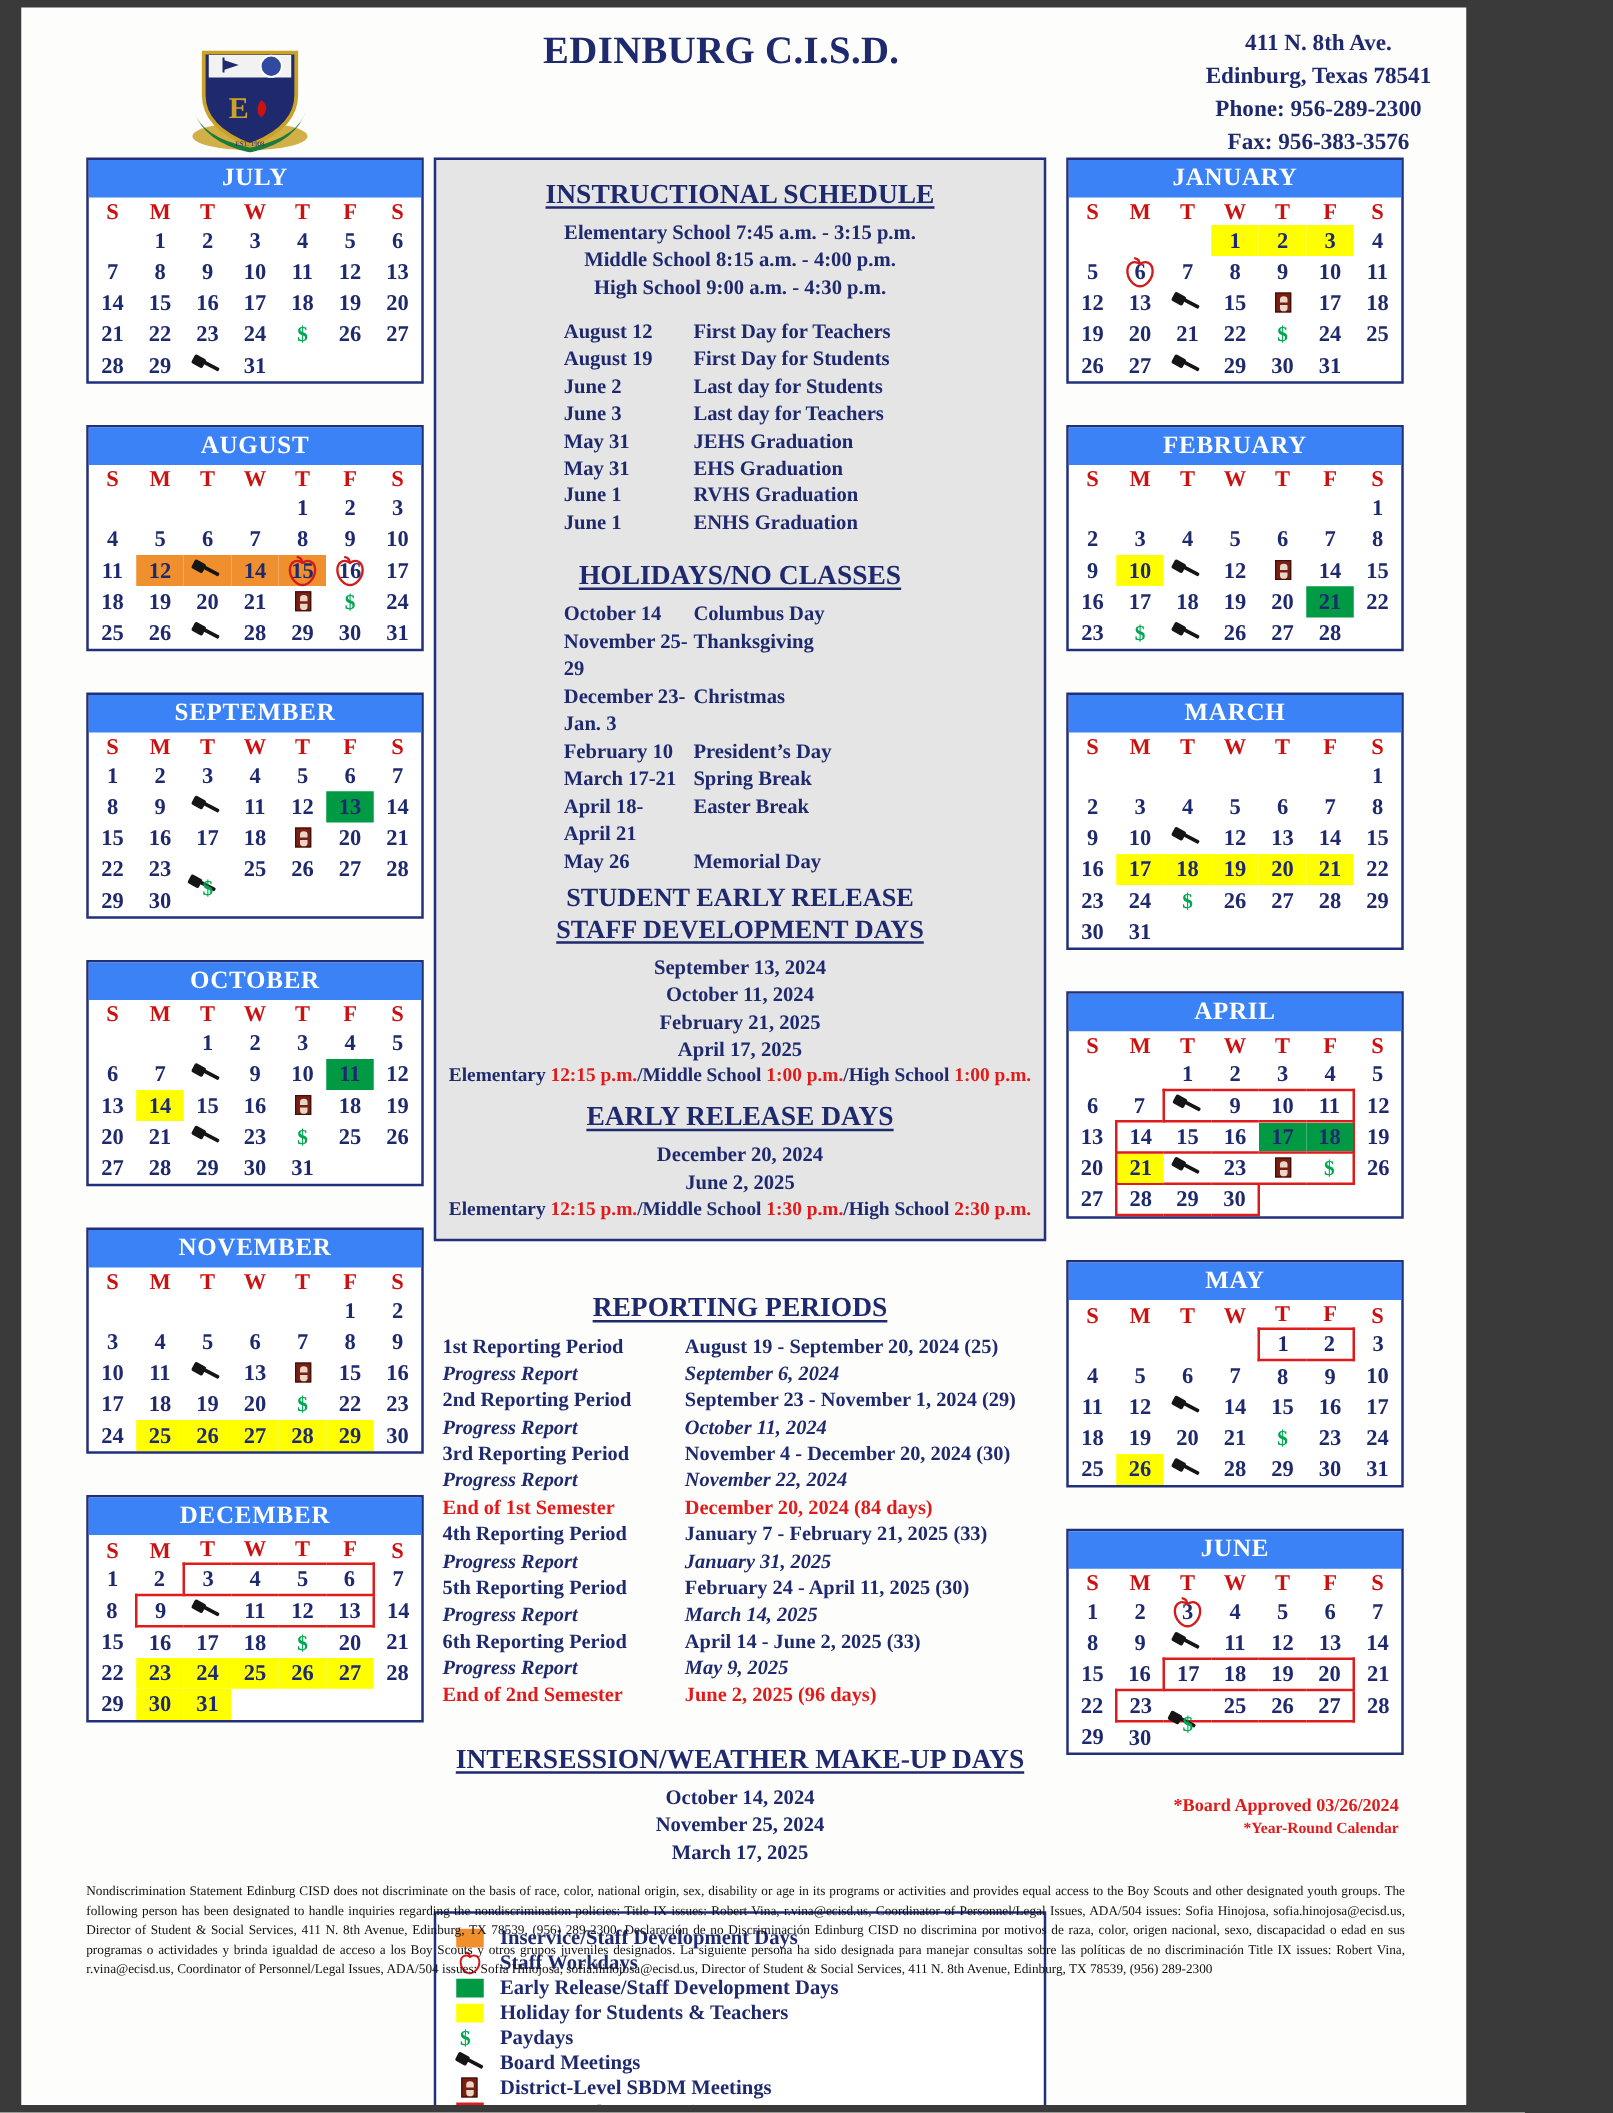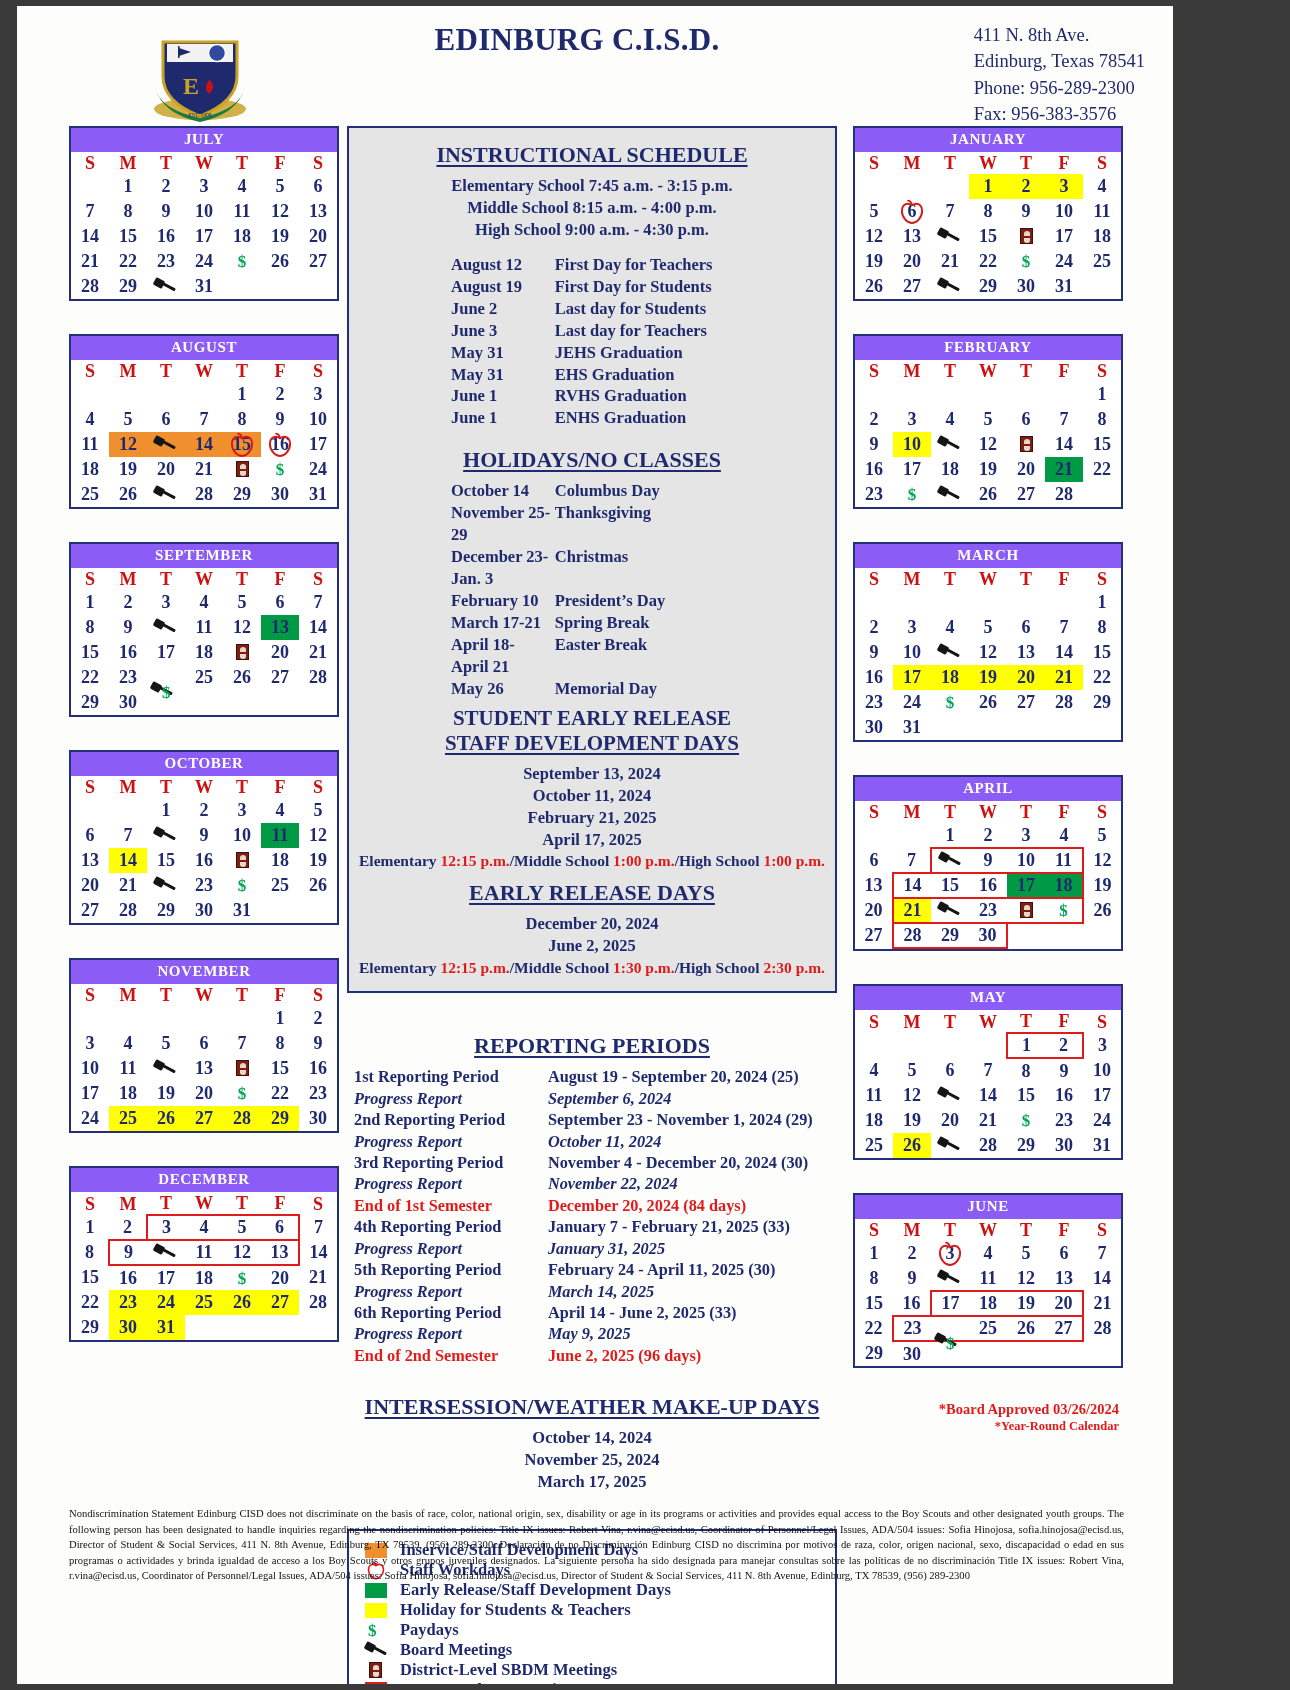--- a/index.html
+++ b/index.html
@@ -16,32 +16,32 @@
     background:#fdfdfb;
     overflow:hidden;
   }
   
   .header { position:relative; height:120px; }
   .logo { position:absolute; left:128px; top:8px; width:110px; height:108px; }
   .logo svg { display:block; }
   .title-block { position:absolute; left:300px; top:16px; width:520px; text-align:center; }
   .dist-title { font-size:31px; font-weight:bold; letter-spacing:.3px; }
   .dist-year { font-size:27px; font-weight:bold; margin-top:8px; }
-  .addr { position:absolute; right:28px; top:16px; text-align:left; font-size:18.5px; font-weight:normal; line-height:1.42; }
+  .addr { position:absolute; right:28px; top:16px; text-align:center; font-size:18.5px; font-weight:bold; line-height:1.42; }
 
   
   .cols { position:relative; }
   .colL { position:absolute; left:52px; top:0px; width:270px; }
   .colR { position:absolute; left:836px; top:0px; width:270px; }
   .colC { position:absolute; left:330px; top:0px; width:490px; }
 
   
   .month { border:2.5px solid #22307c; background:#fff; margin-bottom:33px; }
-  .month-title { background:#8b5cf6; color:#fff; text-align:center;
-    font-size:15px; font-weight:bold; letter-spacing:.6px; padding:3px 0 4px; }
+  .month-title { background:#3b82f6; color:#fff; text-align:center;
+    font-size:20px; font-weight:bold; letter-spacing:.6px; padding:3px 0 4px; }
   table.mt { width:100%; border-collapse:collapse; }
   table.mt th { color:#cc1111; font-size:18px; font-weight:bold; width:14.28%;
      padding:1px 0 0; text-align:center; }
   table.mt td { font-size:18px; font-weight:bold; text-align:center;
      height:25px; padding:0; position:relative; }
   .daywrap { display:inline-block; position:relative; padding:1px 3px; line-height:19px;
      min-width:22px; }
   
   td.bar-yellow { background:#ffff00; }
   td.bar-orange { background:#ef8f2e; }

